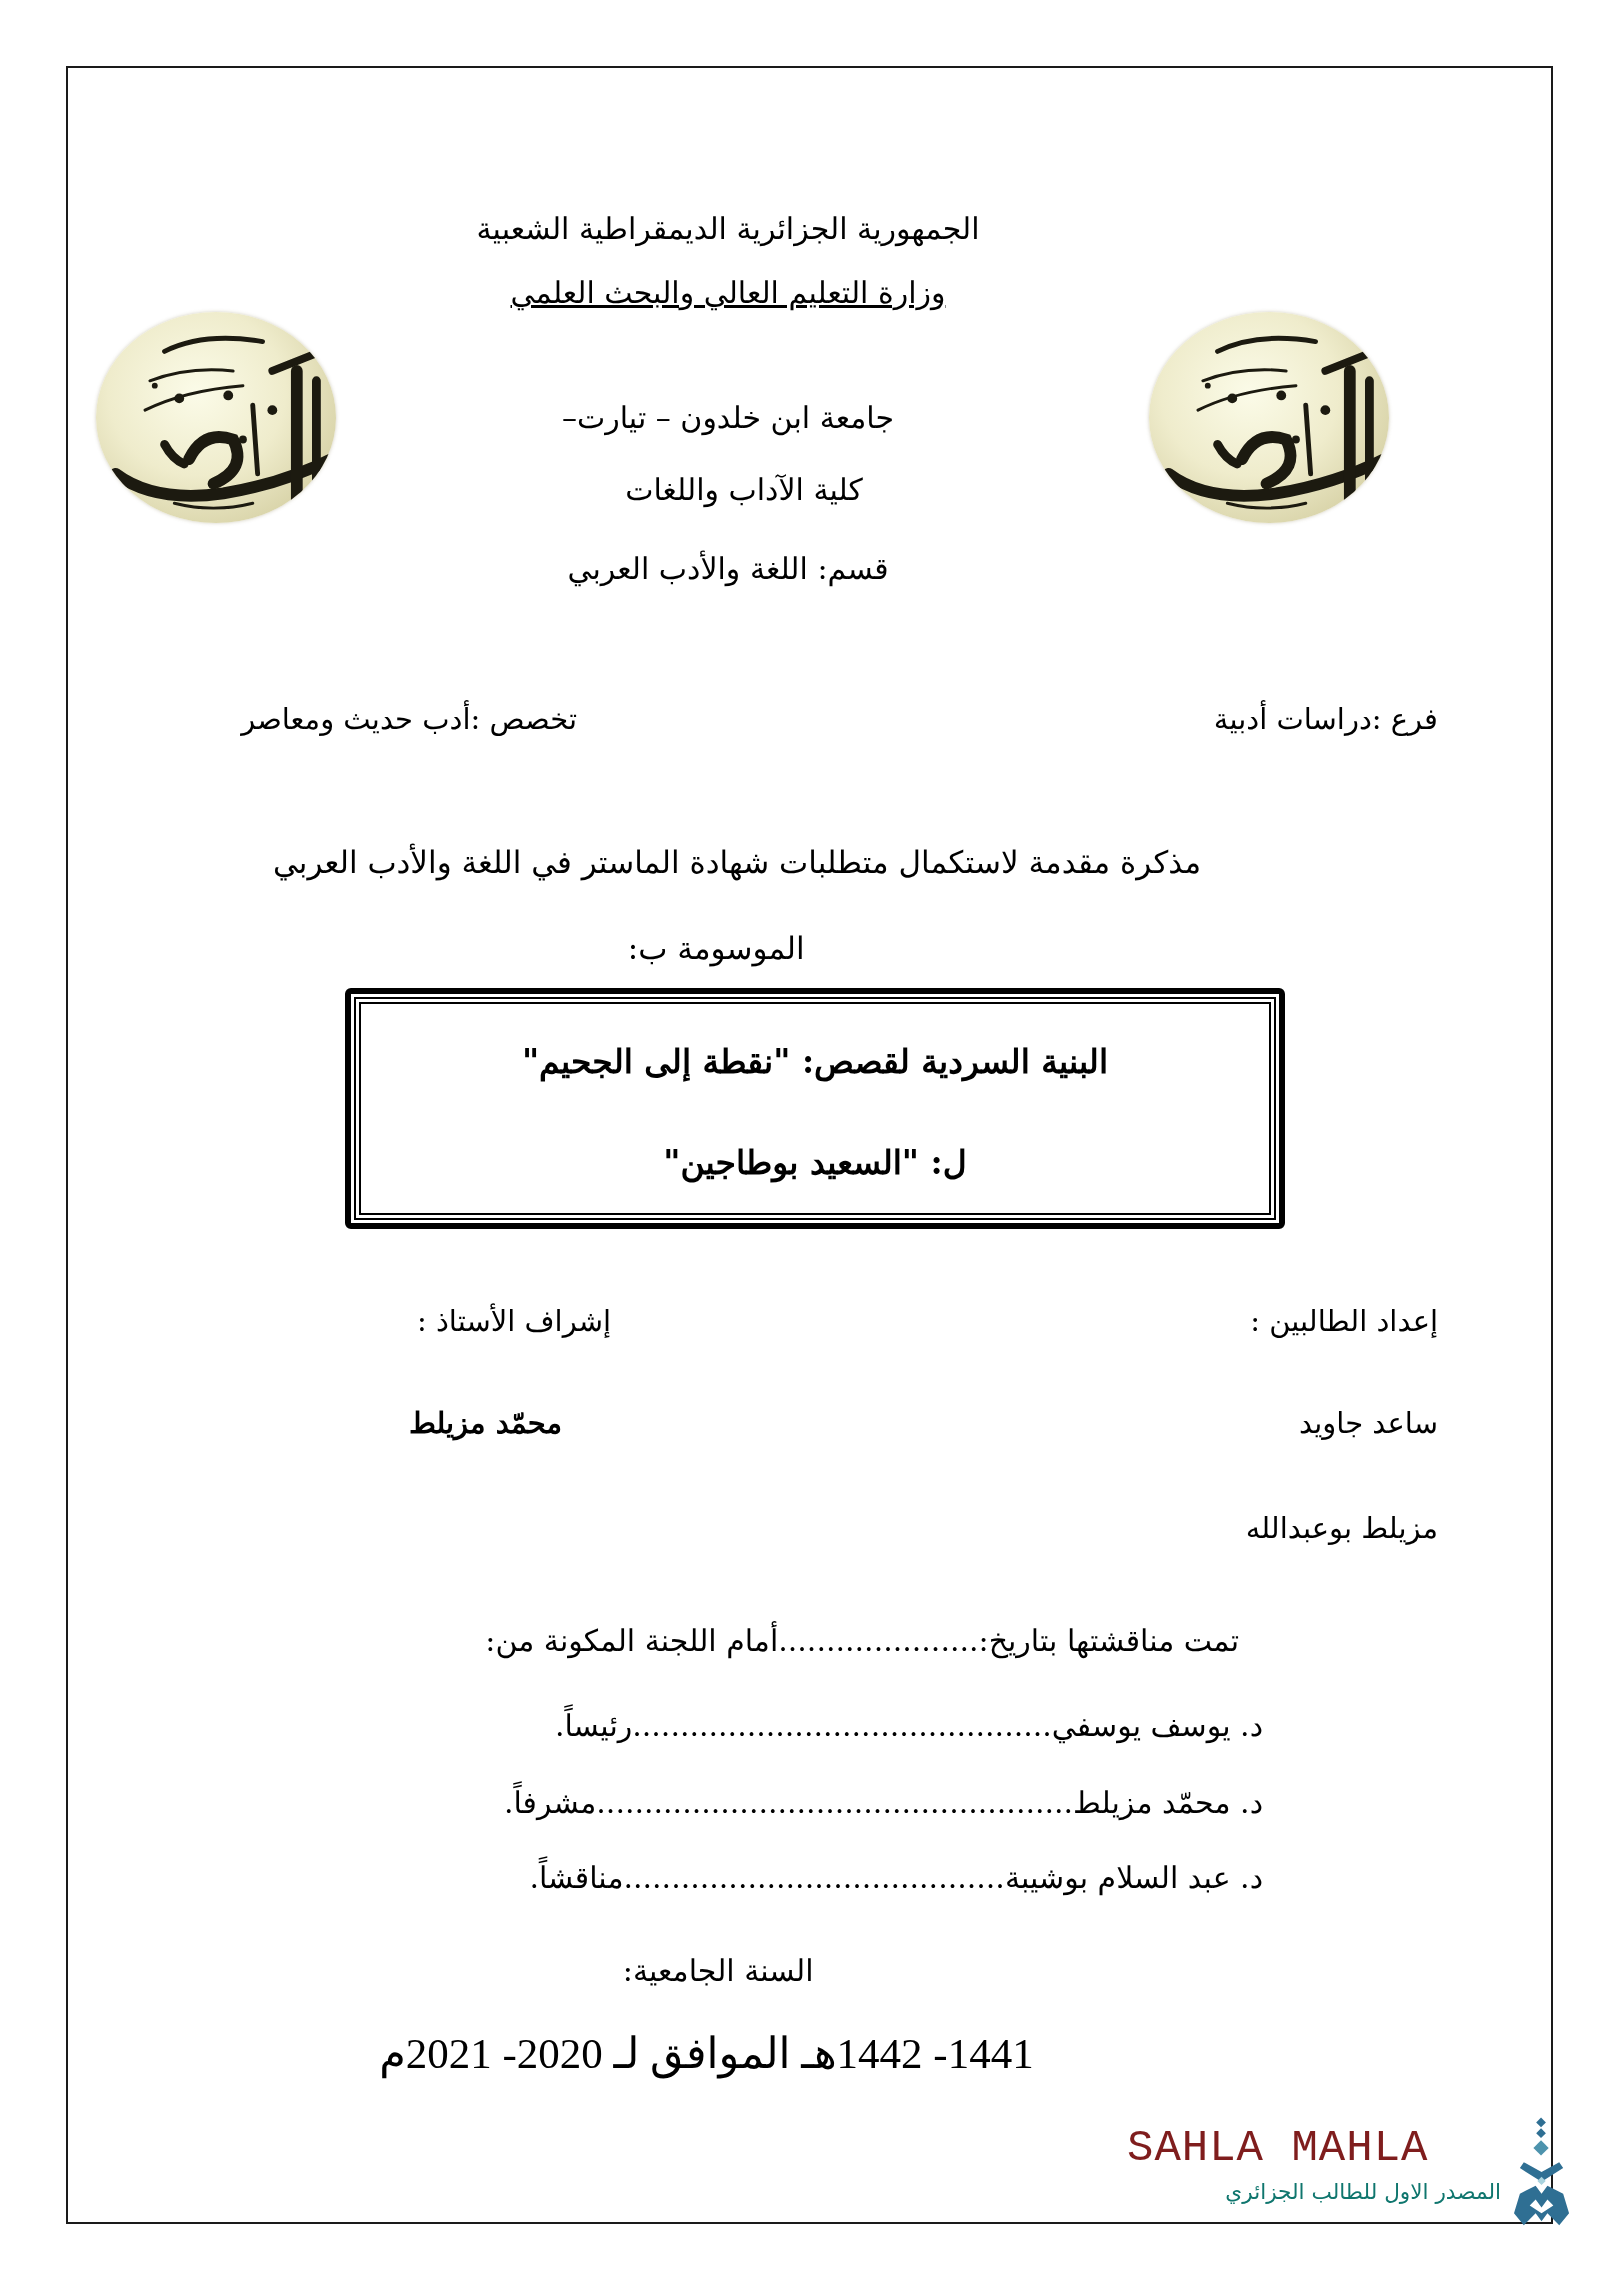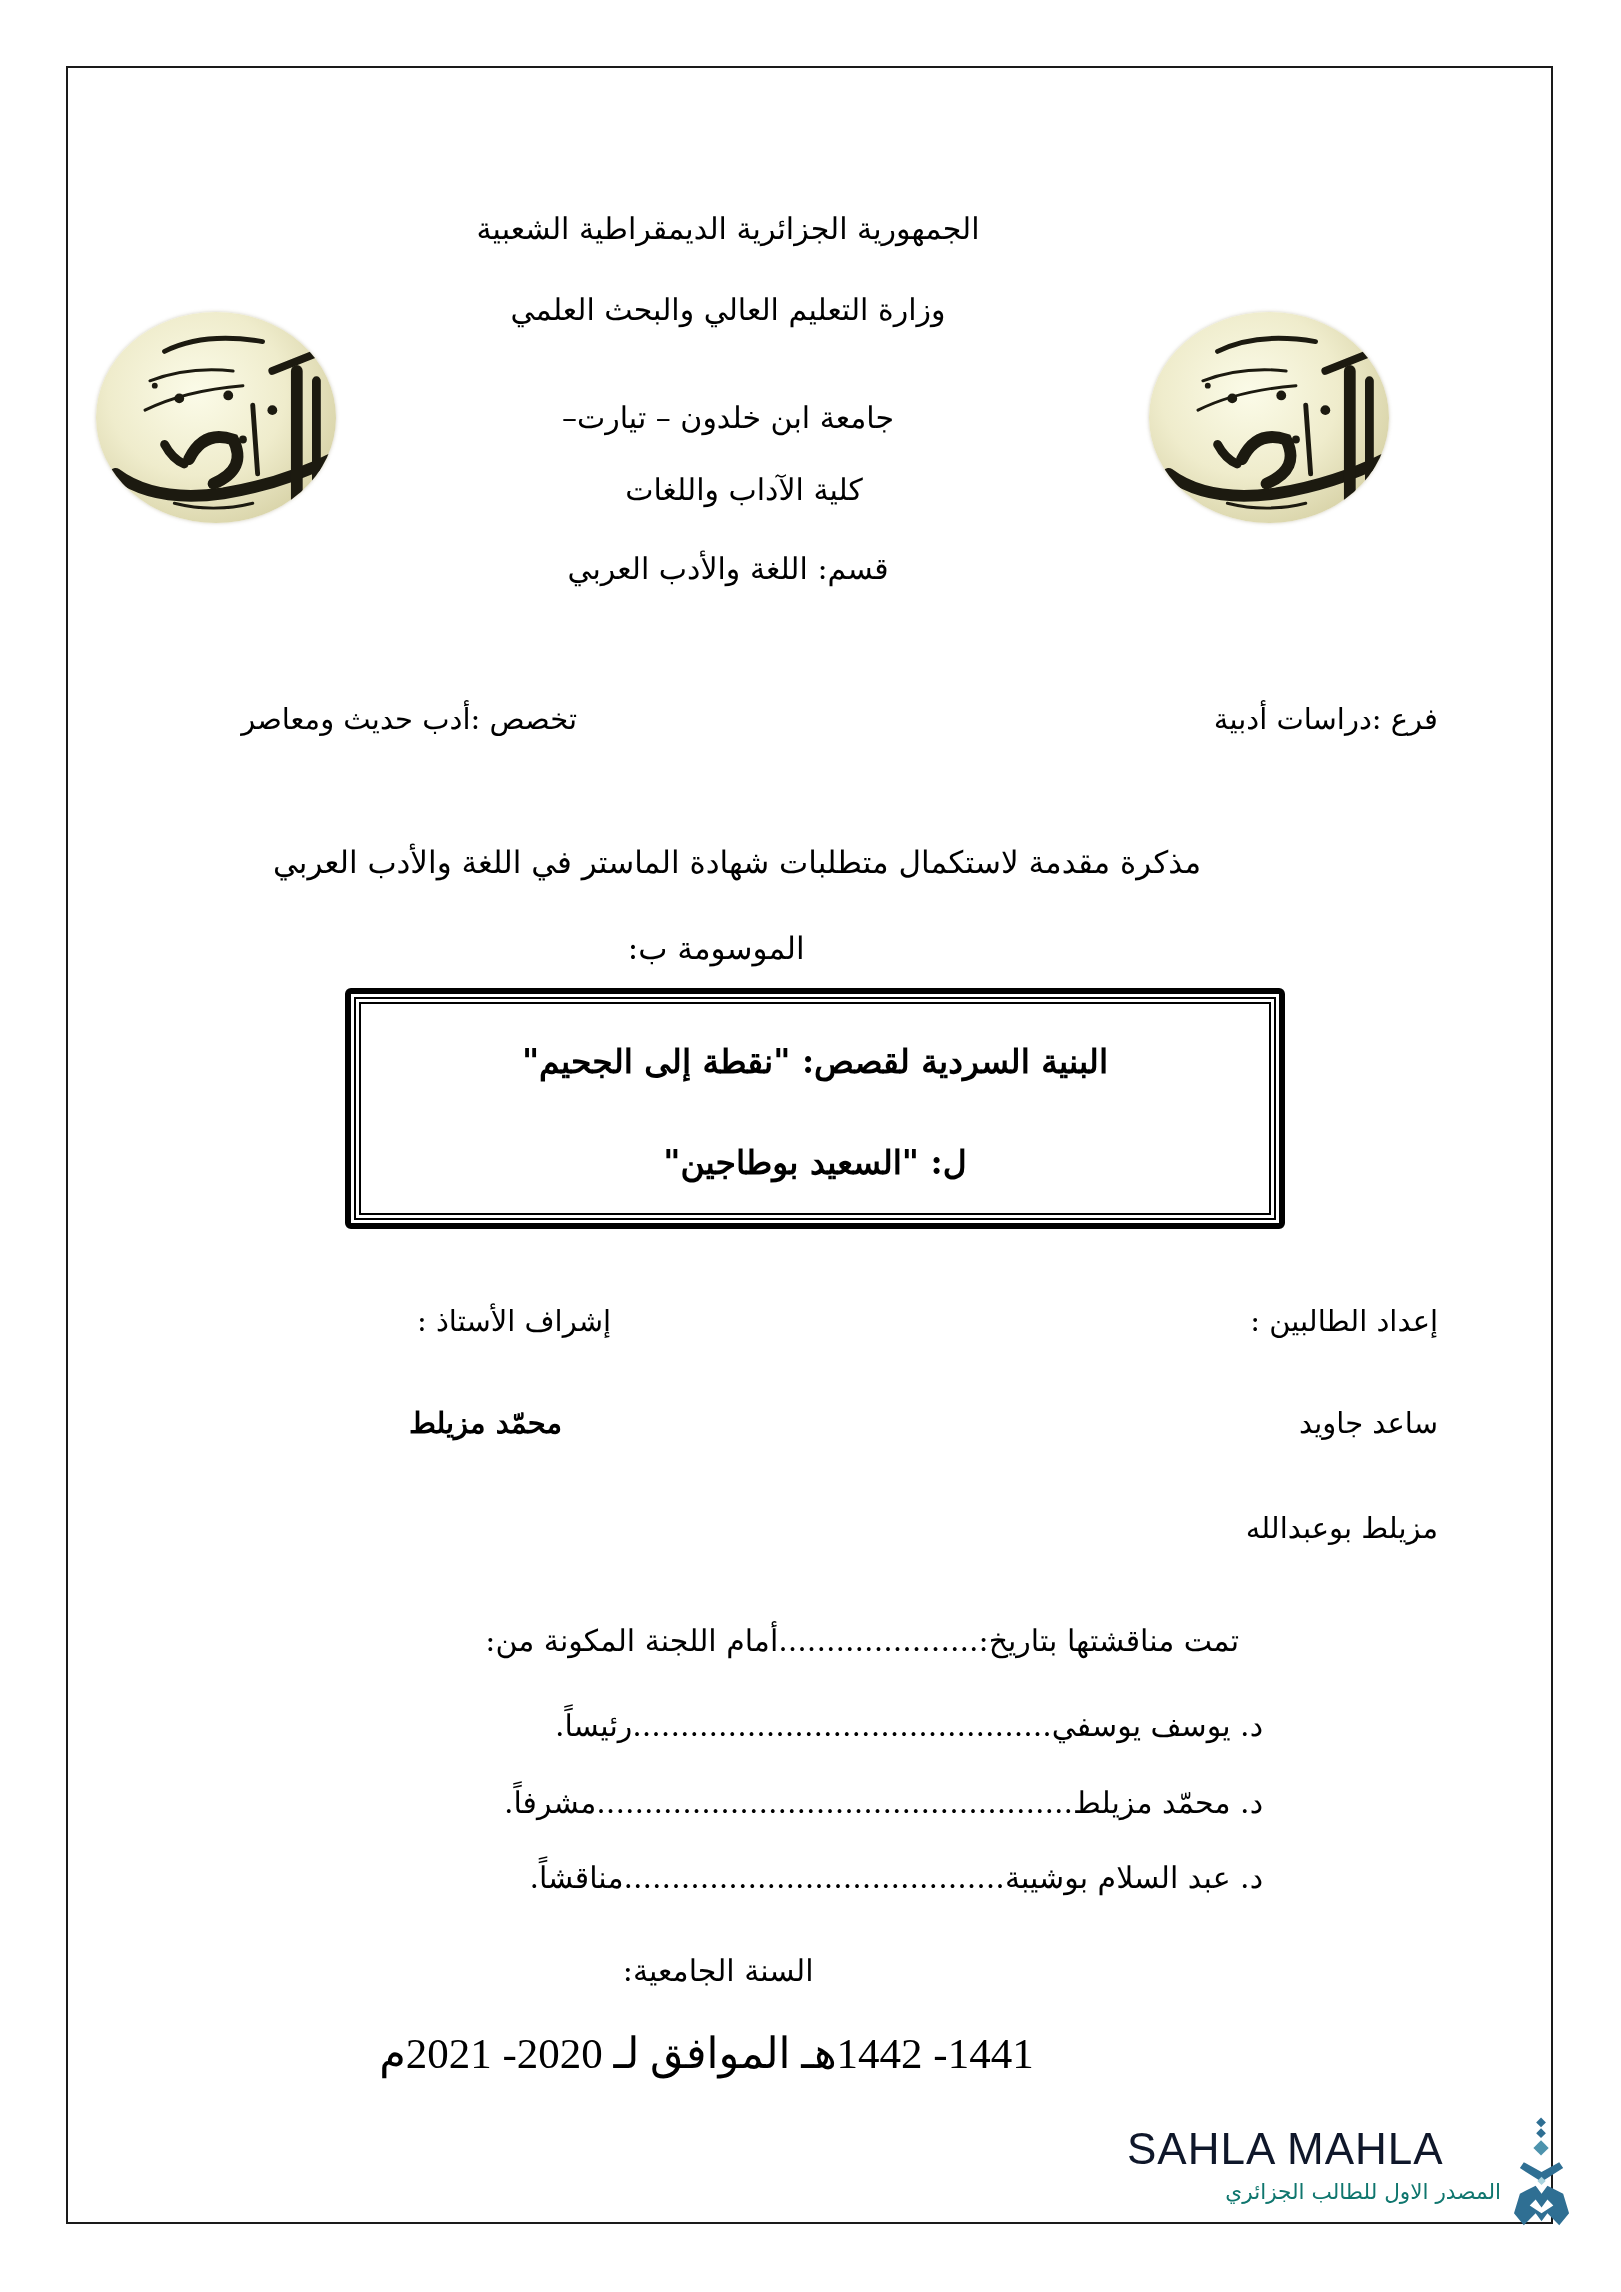--- a/index.html
+++ b/index.html
@@ -26,22 +26,22 @@
   .title-box .inner1 { position: absolute; left: 2.9px; top: 2.9px; right: 2.9px; bottom: 2.9px; border: 2px solid #000; }
   .title-box .inner2 { position: absolute; left: 2.9px; top: 2.9px; right: 2.9px; bottom: 2.9px; border: 2px solid #000; }
   .title-line { position: absolute; left: 0; right: 0; text-align: center; direction: rtl; white-space: nowrap;
                 font-size: 33px; font-weight: bold; line-height: 43px; }
 
   .col-text { position: absolute; font-size: 29px; line-height: 39px; direction: rtl; white-space: nowrap; }
   .committee { font-size: 30px; line-height: 41px; }
   .year-line { font-size: 43px; line-height: 53px; font-family: "Liberation Serif", serif; }
 
   
-  .wm-text { position: absolute; left: 1127px; top: 2124px; font-family: Liberation Sans, sans-serif;
-             font-size: 44px; color: #0f172a; letter-spacing: 1px; white-space: nowrap; line-height: 49px; }
+  .wm-text { position: absolute; left: 1127px; top: 2124px; font-family: Liberation Mono, monospace;
+             font-size: 44px; color: #7f1d1d; letter-spacing: 1px; white-space: nowrap; line-height: 49px; }
   .wm-tag { position: absolute; left: 1129px; top: 2178px; font-family: "DejaVu Sans", sans-serif; font-size: 21.6px;
             color: #0f766e; direction: rtl; white-space: nowrap; line-height: 27.4px; width: 372px; text-align: right; }
   .wm-icon { position: absolute; left: 1514px; top: 2115px; width: 59px; height: 118px; }
 </style>
 </head>
 <body>
 
 <div class="page-border"></div>
 
 <div class="logo" style="left:96px; top:312px;">
@@ -88,21 +88,21 @@
       <circle cx="85" cy="88" r="5"></circle>
         <circle cx="135" cy="85" r="5"></circle>
         <circle cx="180" cy="100" r="5"></circle>
       <circle cx="150" cy="130" r="4"></circle>
         <circle cx="60" cy="75" r="3"></circle>
     </g>
   </svg>
 </div>
 
 <div class="center-line hdr" style="top:209px;">الجمهورية الجزائرية الديمقراطية الشعبية</div>
-<div class="center-line hdr" style="top:290px;">وزارة التعليم العالي والبحث العلمي</div>
+<div class="center-line hdr" style="top:273px;text-decoration:underline;">وزارة التعليم العالي والبحث العلمي</div>
 <div class="center-line hdr" style="top:398px;">جامعة ابن خلدون – تيارت–</div>
 <div class="center-line hdr" style="top:470px;padding-left:16px;">كلية الآداب واللغات</div>
 <div class="center-line hdr" style="top:549px;">قسم: اللغة والأدب العربي</div>
 
 <div class="meta-row" style="right:183px;">فرع :دراسات أدبية</div>
 <div class="meta-row" style="right:1044px;">تخصص :أدب حديث ومعاصر</div>
 
 <div class="center-line subtitle" style="top:841px;margin-left:9px;">مذكرة مقدمة لاستكمال متطلبات شهادة الماستر في اللغة والأدب العربي</div>
 <div class="center-line subtitle" style="top:927px; left:-11.8px;">الموسومة ب:</div>
 

